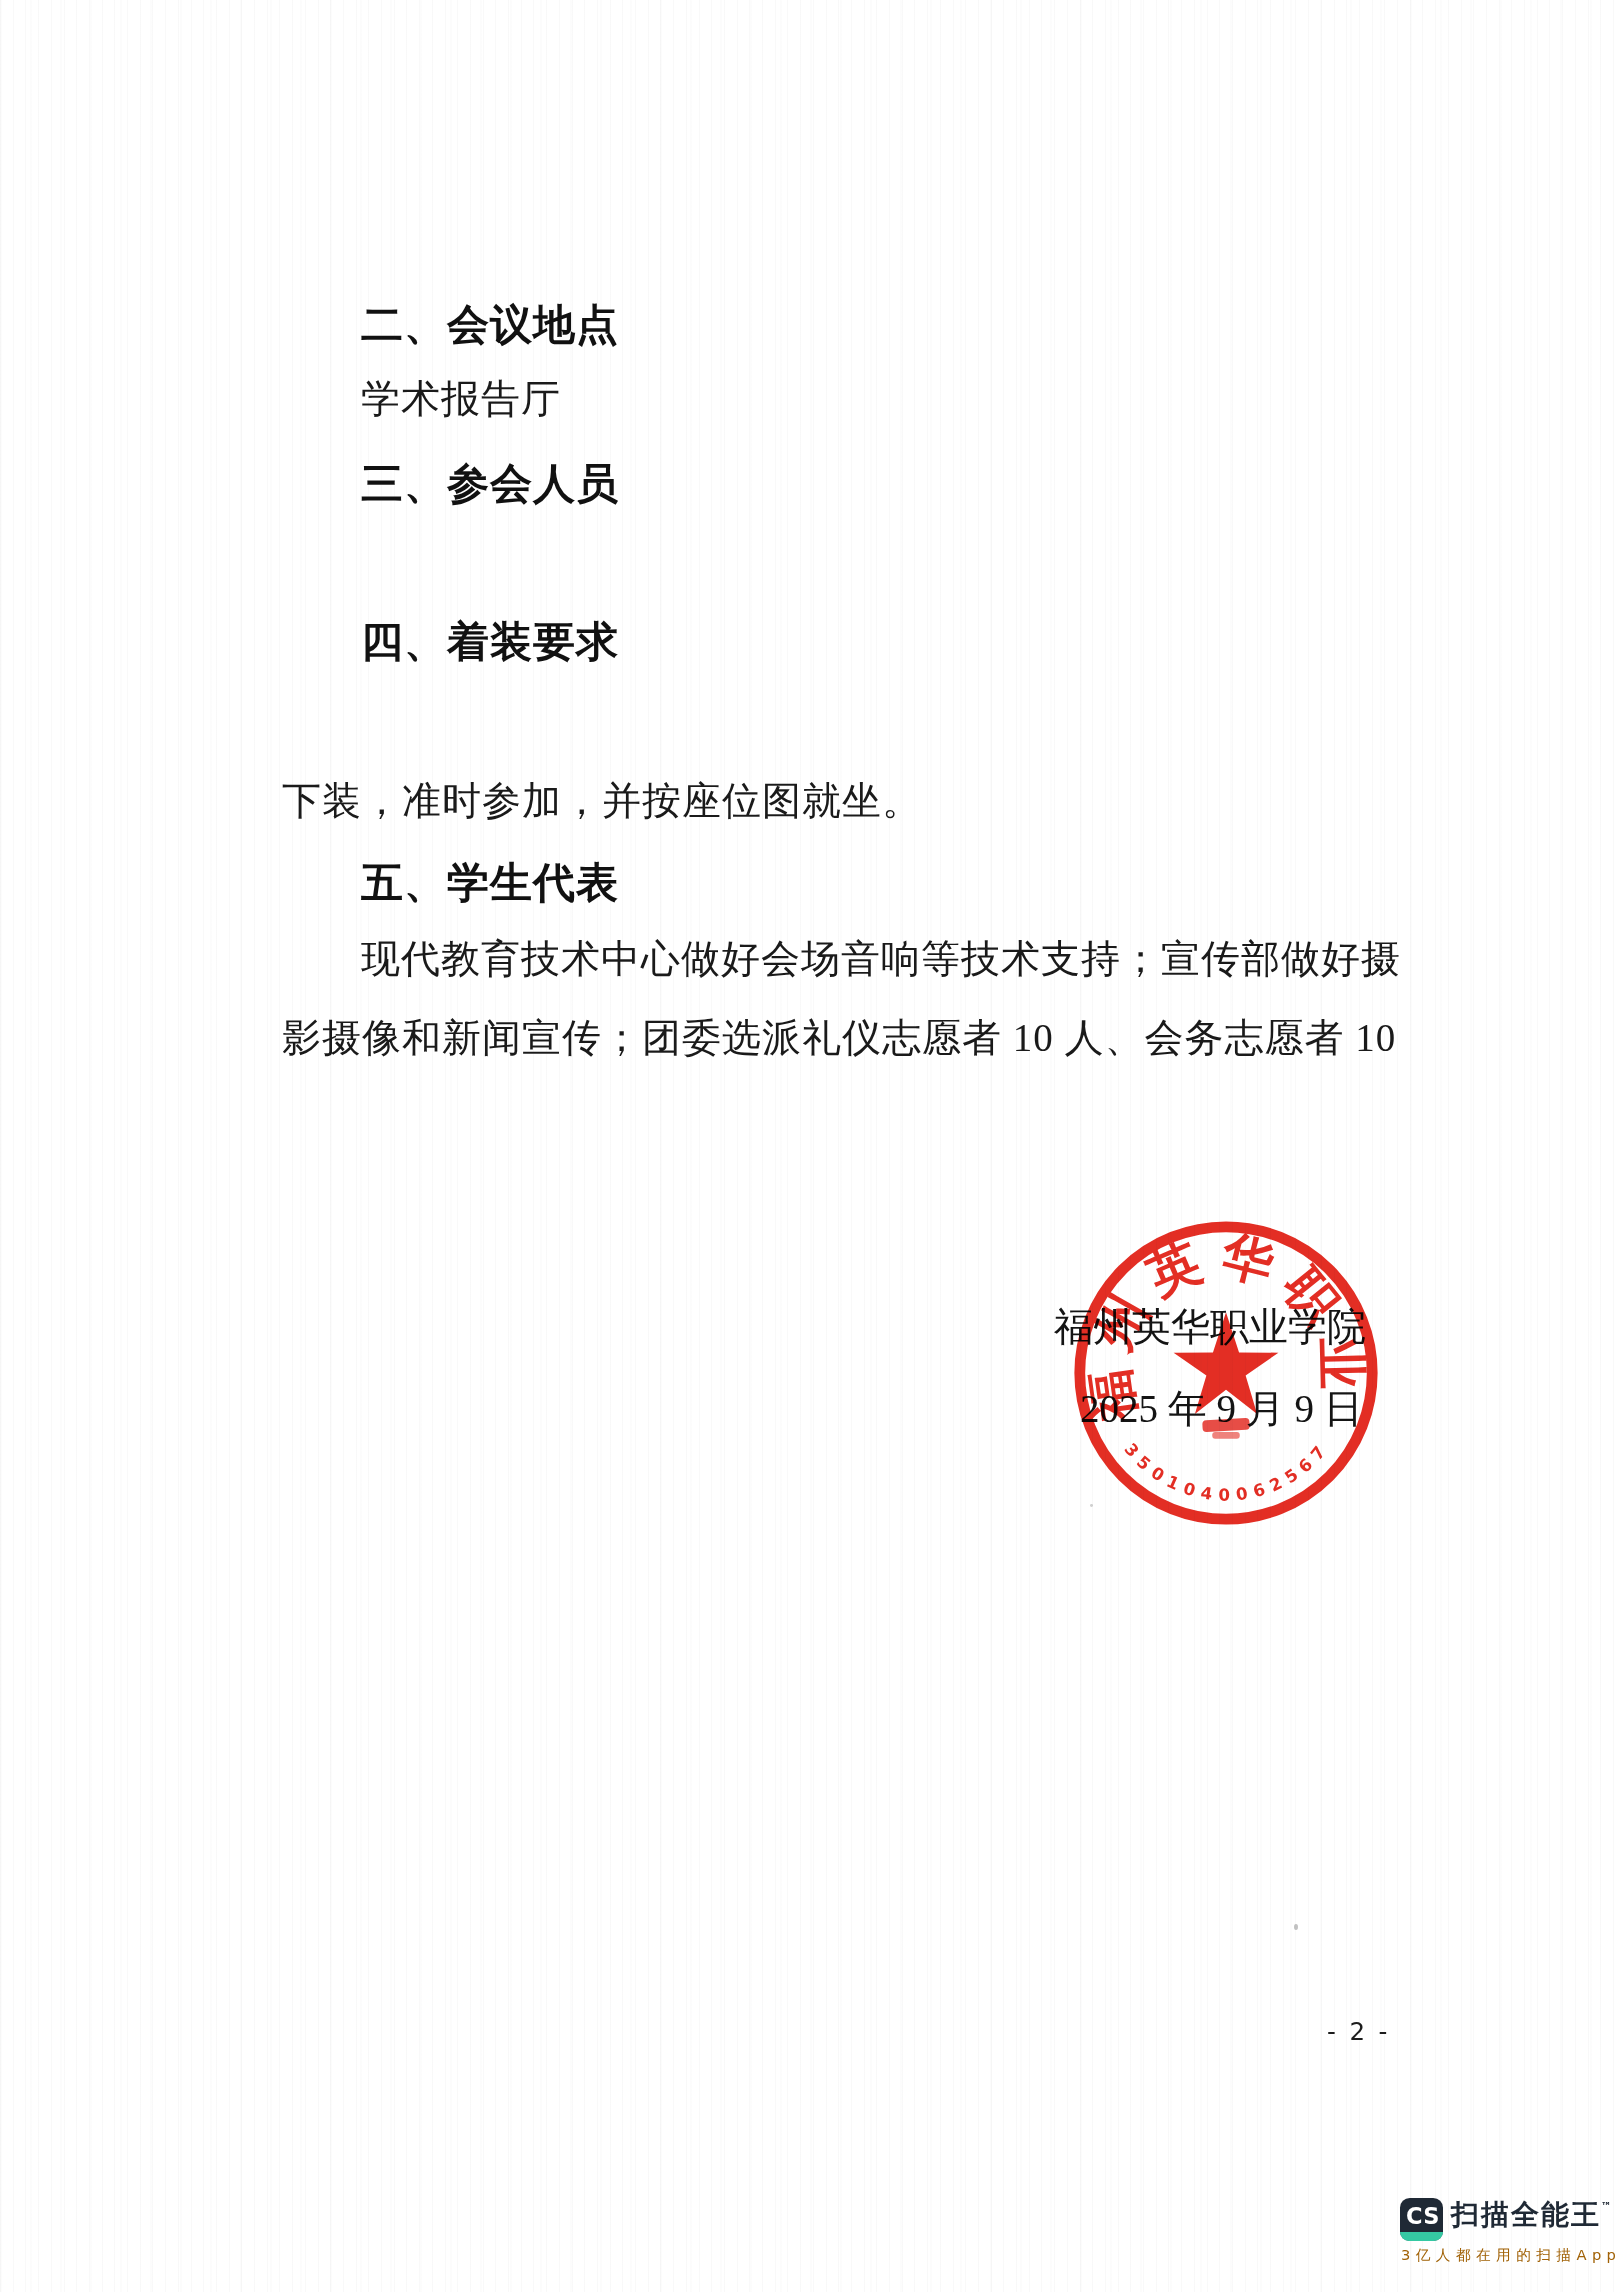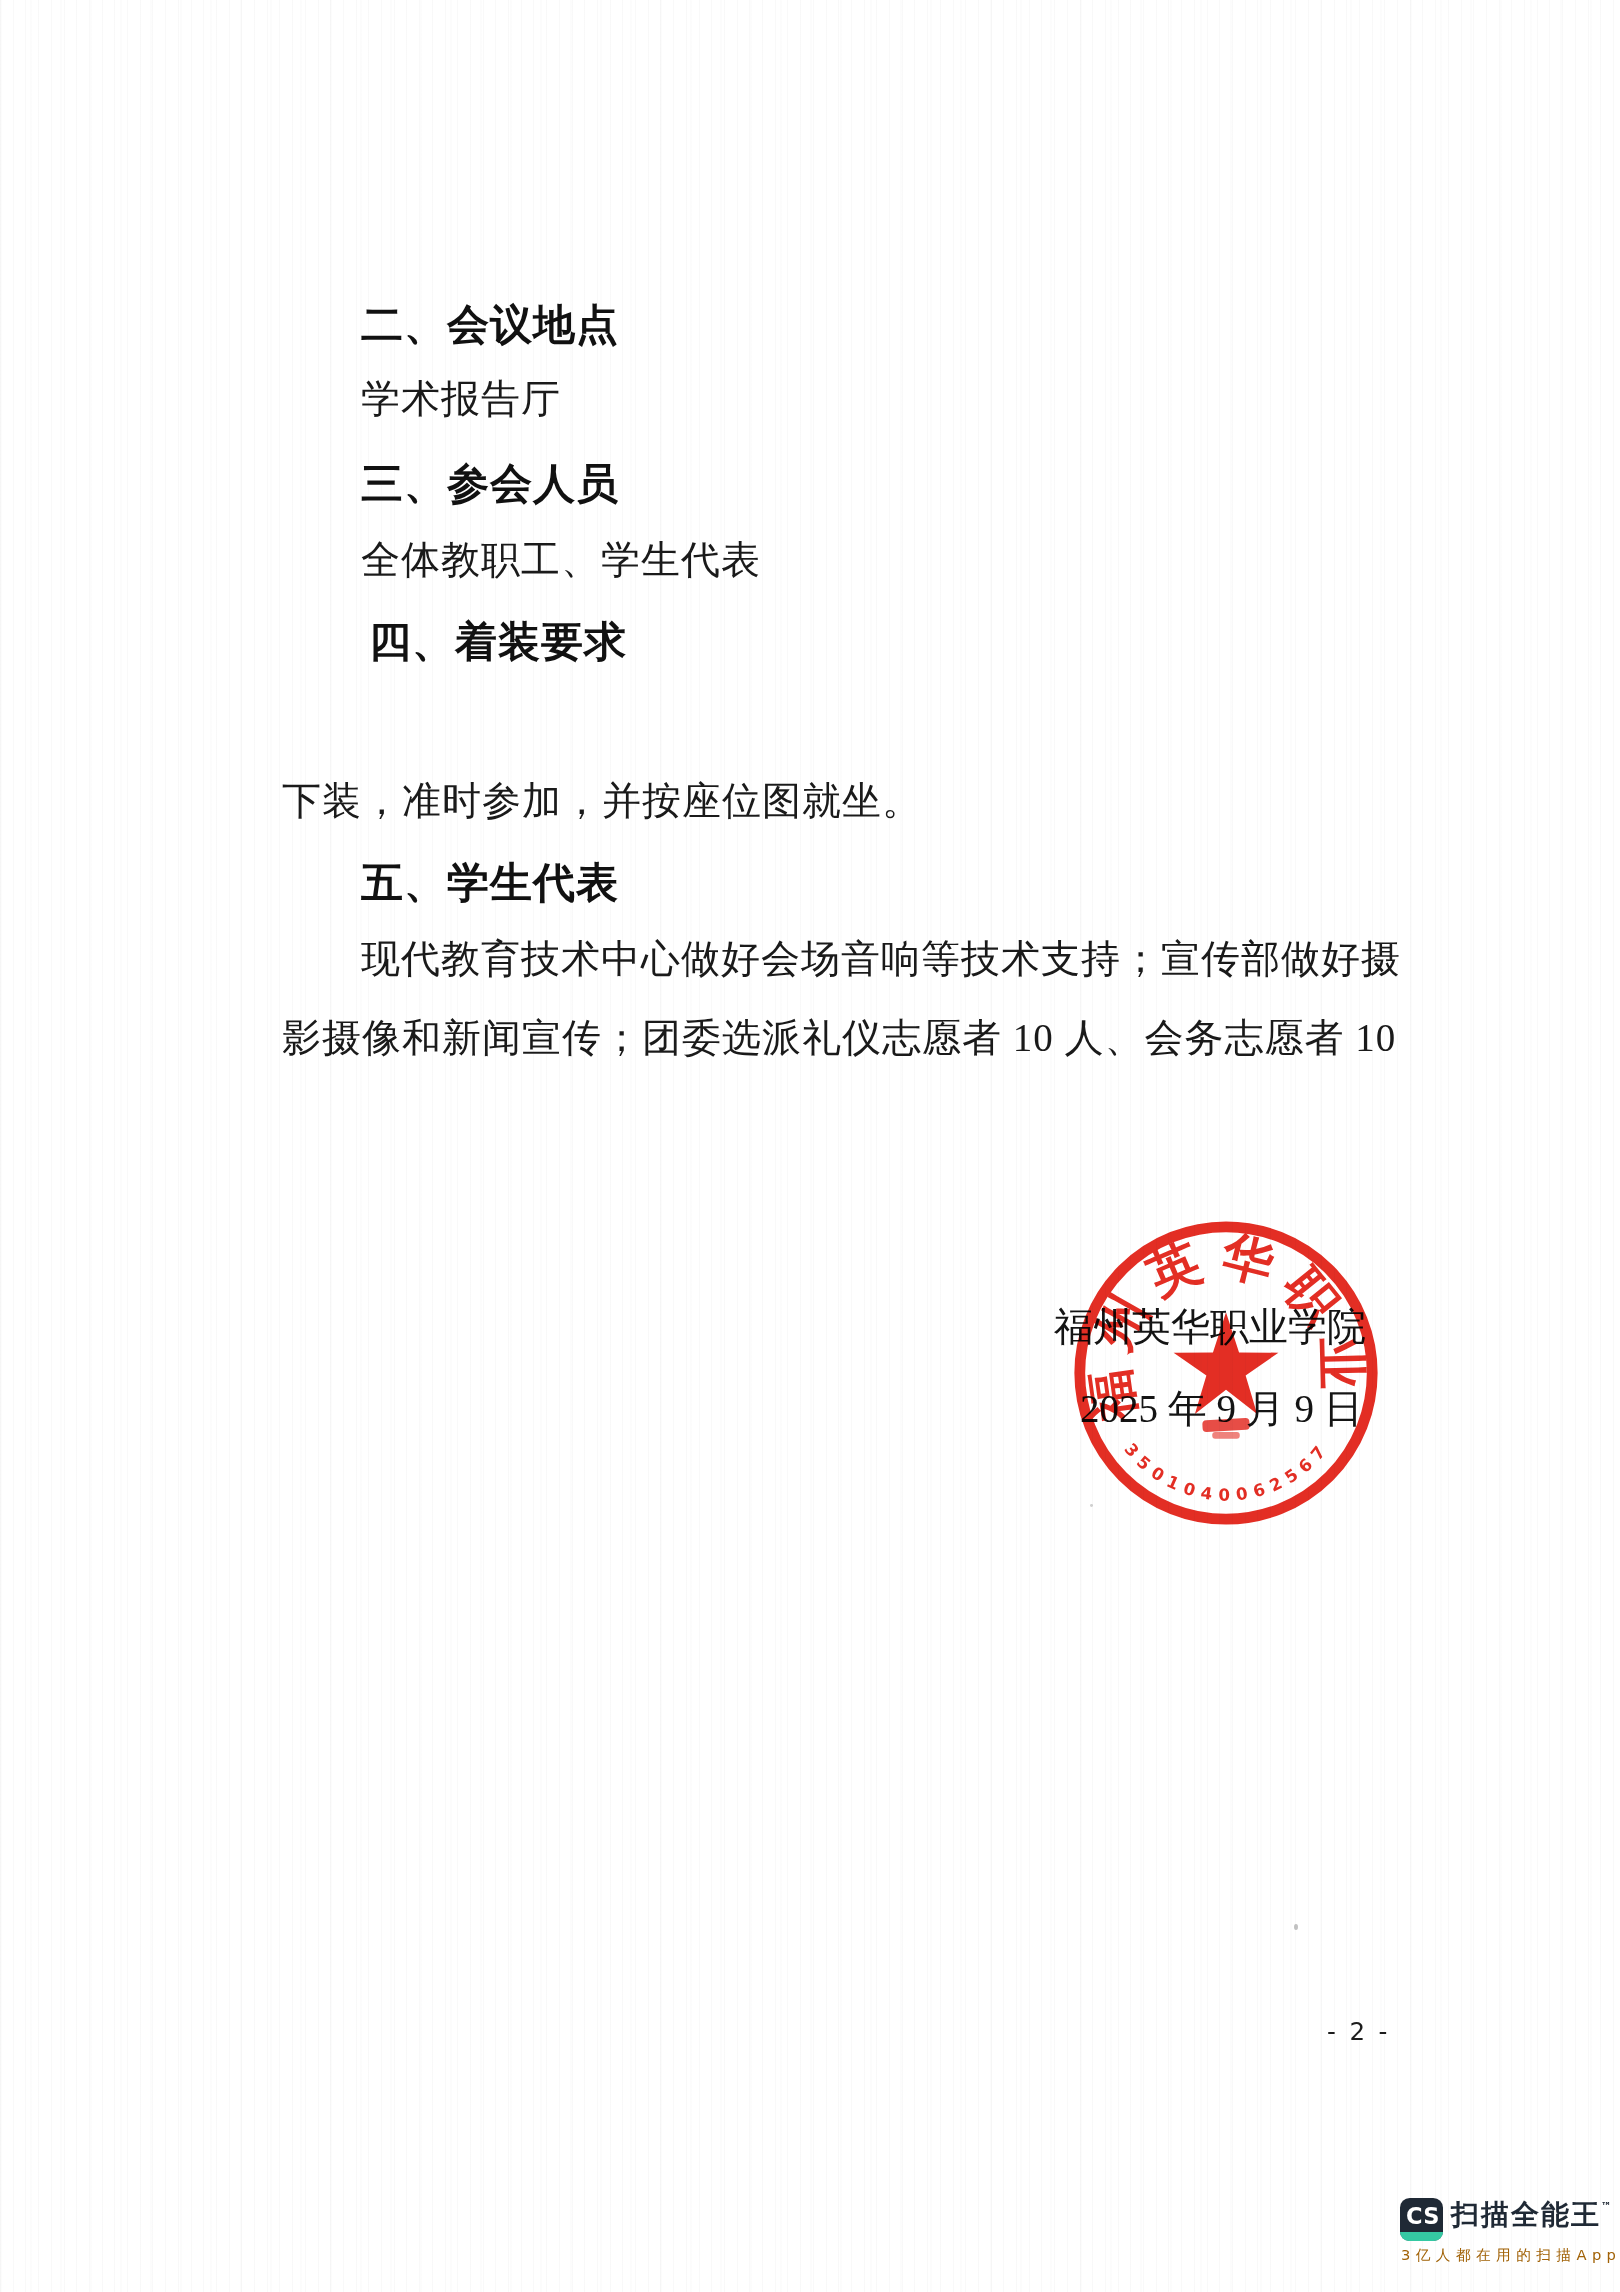--- a/index.html
+++ b/index.html
@@ -57,22 +57,21 @@
 </style>
 </head>
 <body>
 
 <div class="page">
   <div class="scan-texture"></div>
 
   <div class="line heading" style="left:361px; top:302px;">二、会议地点</div>
   <div class="line bodytext" style="left:361px; top:378px;">学术报告厅</div>
   <div class="line heading" style="left:361px; top:461px;">三、参会人员</div>
-  <div class="line bodytext" style="left:361px; top:539px;">全体教职工、学生代表</div>
-  <div class="line heading" style="left:369px; top:619px;">四、着装要求</div>
+  <div class="line heading" style="left:361px; top:619px;">四、着装要求</div>
   <div class="line bodytext" style="left:282px; top:780px;">下装，准时参加，并按座位图就坐。</div>
   <div class="line heading" style="left:361px; top:860px;">五、学生代表</div>
   <div class="line bodytext" style="left:361px; top:938px;">现代教育技术中心做好会场音响等技术支持；宣传部做好摄</div>
   <div class="line bodytext" style="left:282px; top:1017px;">影摄像和新闻宣传；团委选派礼仪志愿者 10 人、会务志愿者 10</div>
 
   <div class="sig" style="left:1054px; top:1306px;">福州英华职业学院</div>
   <div class="sig" style="left:1080px; top:1388px;">2025 年 9 月 9 日</div>
 
   <svg class="seal" width="316" height="316" viewBox="0 0 322 322">
     <defs>

